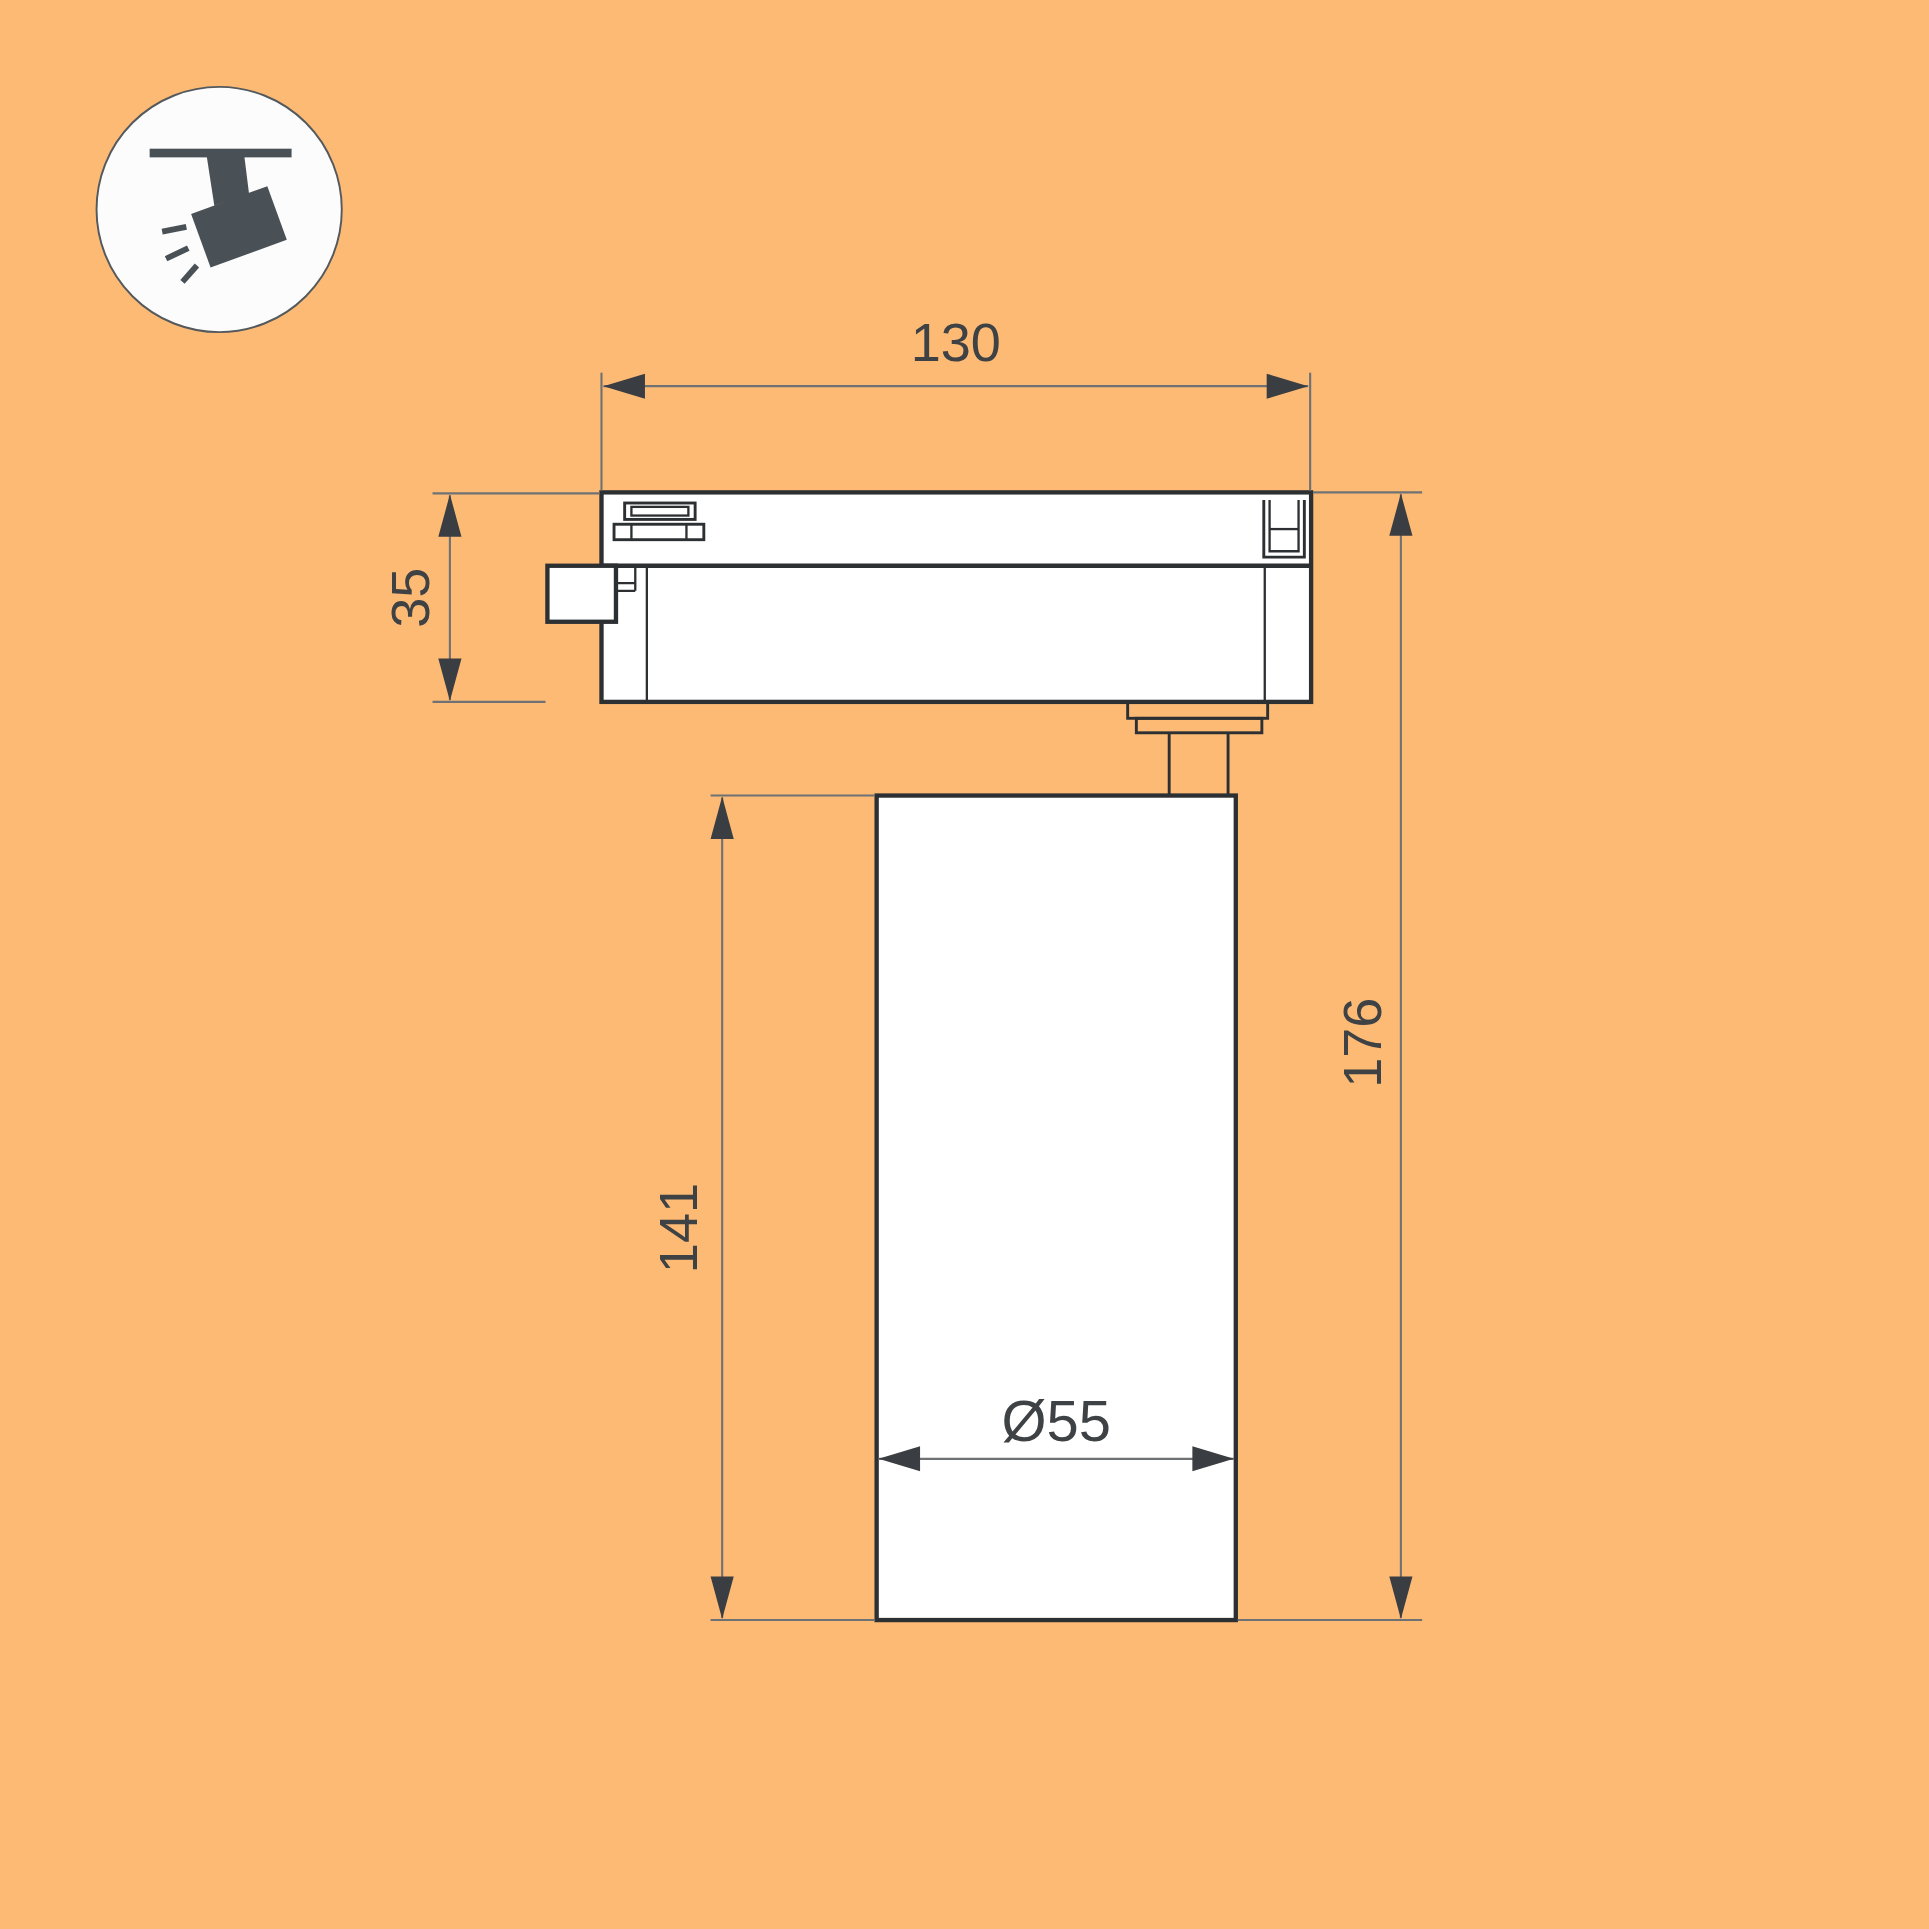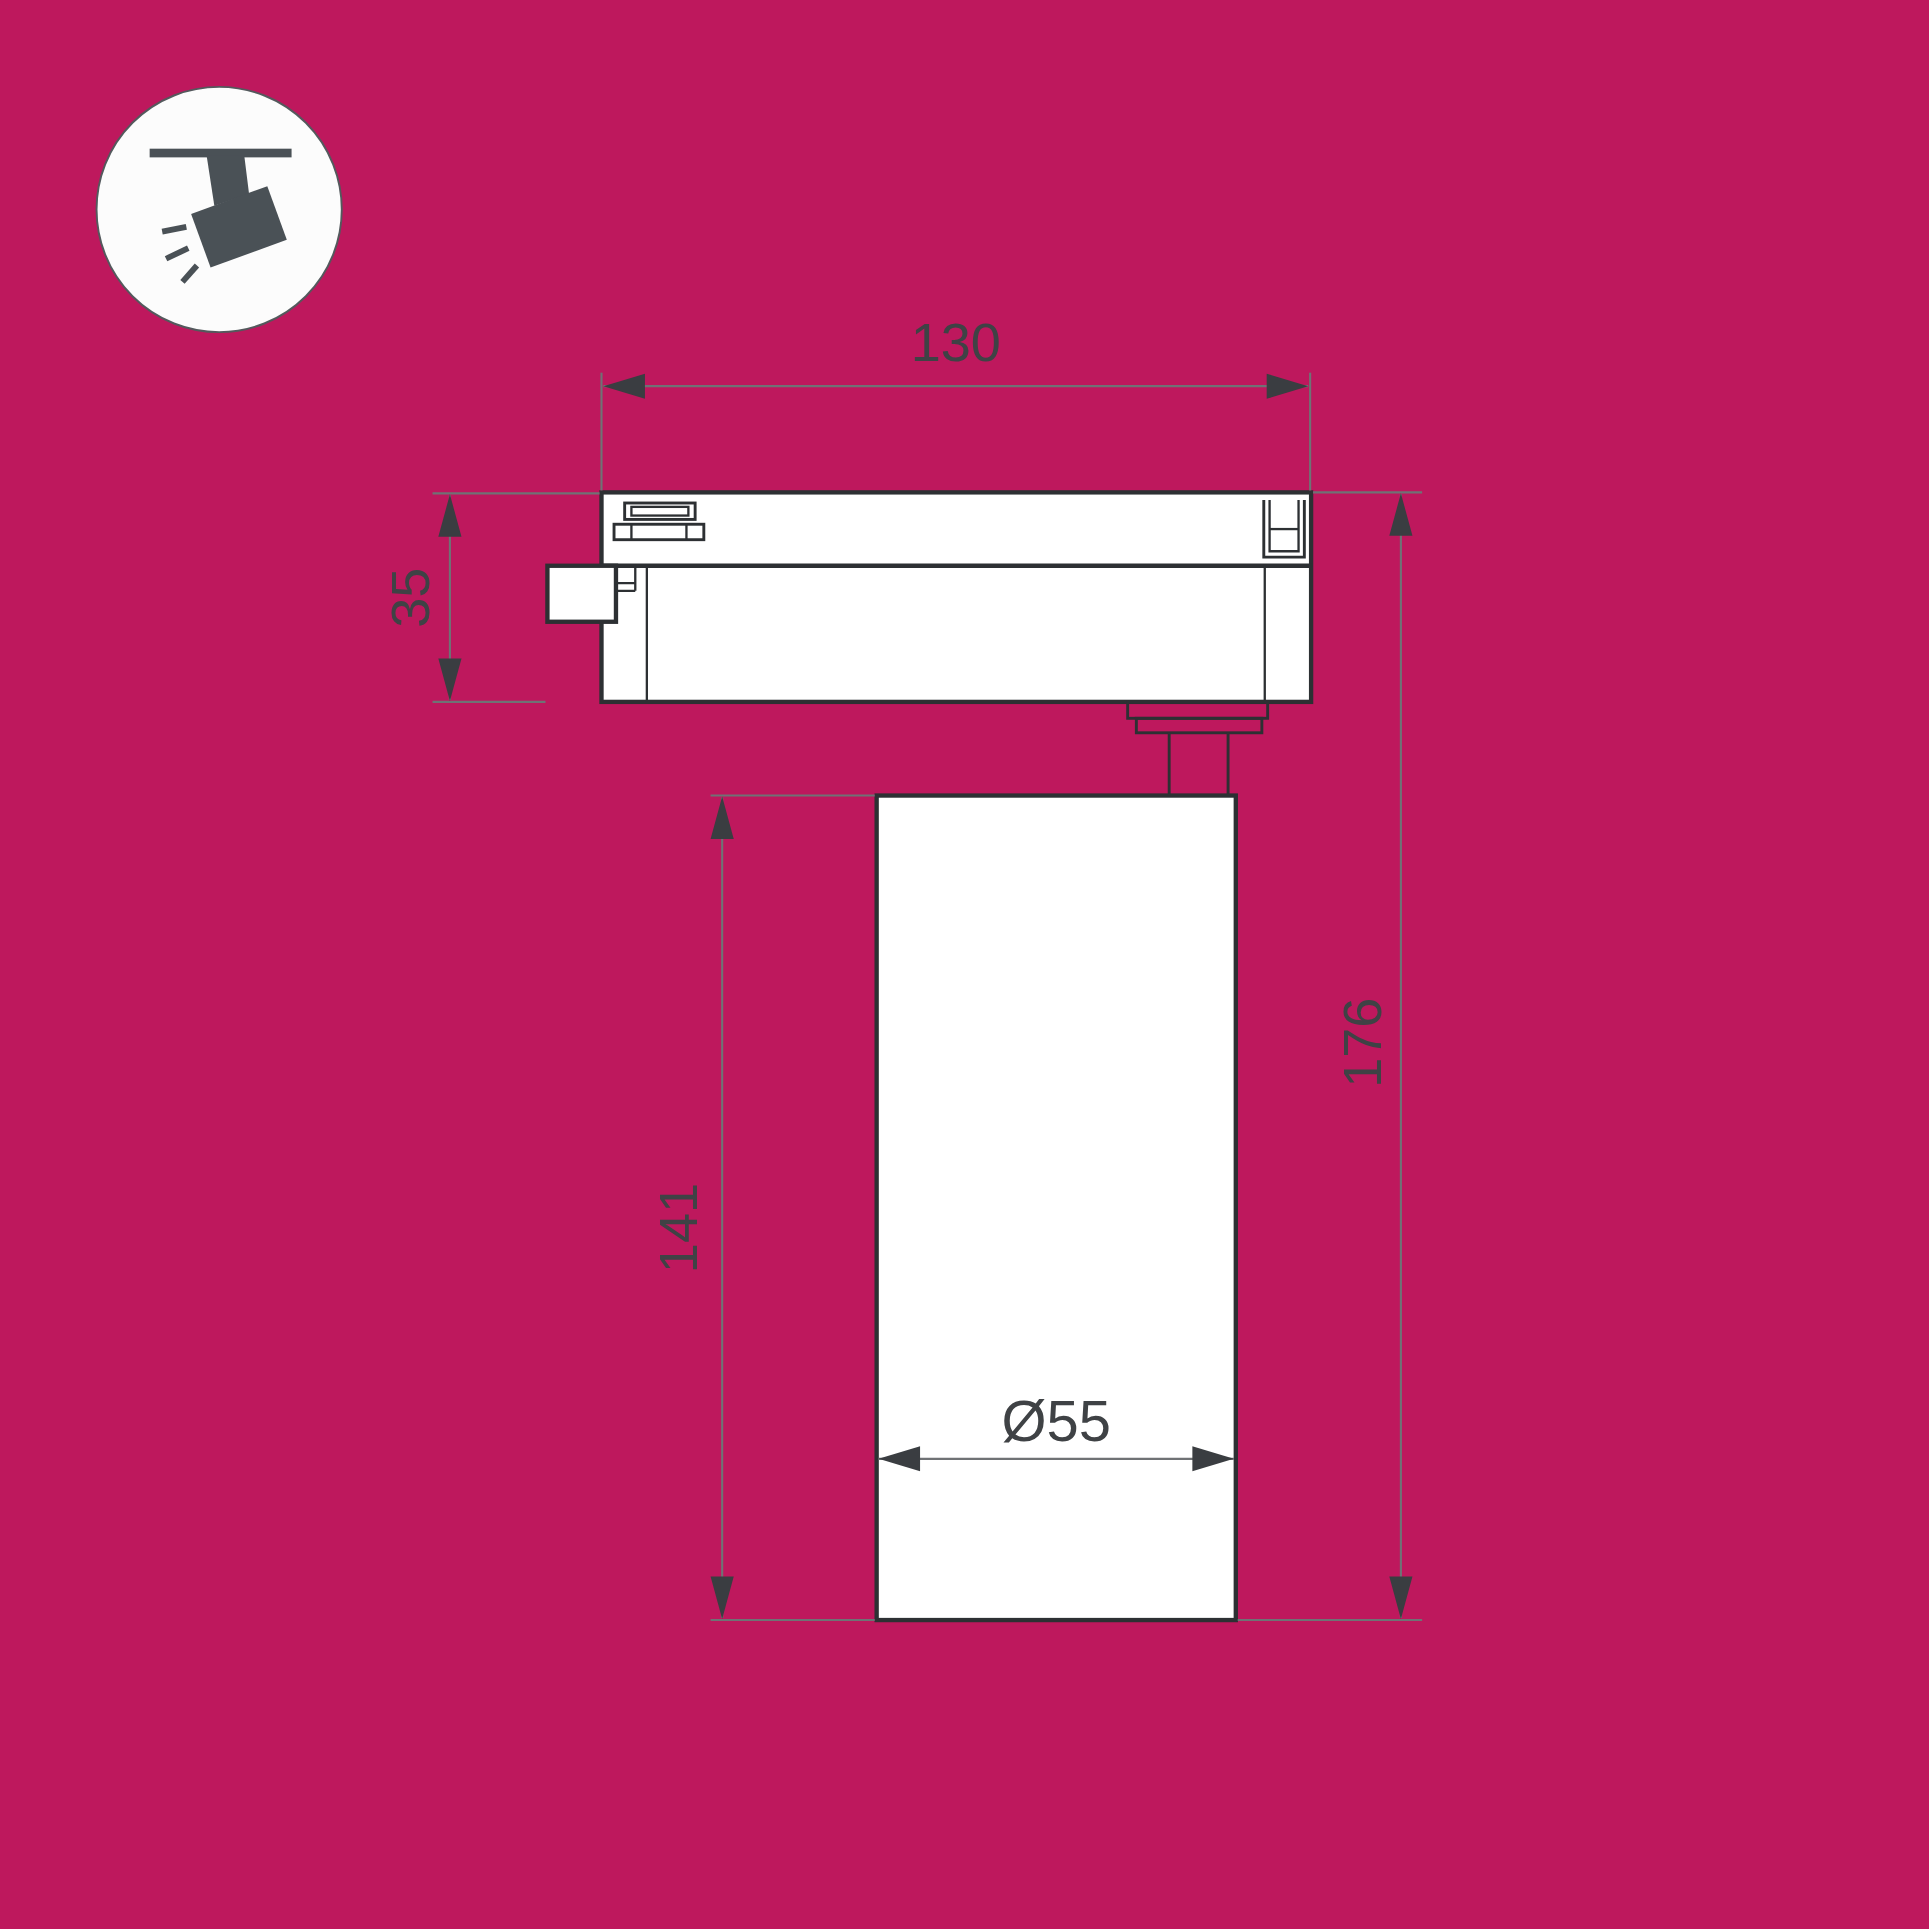--- a/index.html
+++ b/index.html
@@ -1,19 +1,19 @@
 <!DOCTYPE html>
 <html><head>
 <meta charset="utf-8">
 <style>
   html,body{margin:0;padding:0;background:#ffffff;}
   .canvas{
     position:relative;
     width:1929px;height:1929px;
-    background:#be185d;
+    background:#fdba74;
     overflow:hidden;
     font-family:"Liberation Sans", sans-serif;
   }
   svg{position:absolute;left:0;top:0;}
   
   .outline{stroke:#2d3033;stroke-width:4.5;fill:none;stroke-linecap:butt;stroke-linejoin:miter;}
   .outline-fill{stroke:#2d3033;stroke-width:4.5;fill:#ffffff;}
   .detail{stroke:#2d3033;stroke-width:3;fill:none;}
   .detail-thin{stroke:#2d3033;stroke-width:2.4;fill:none;}
   .dimline{stroke:#6f7275;stroke-width:2.2;fill:none;}

